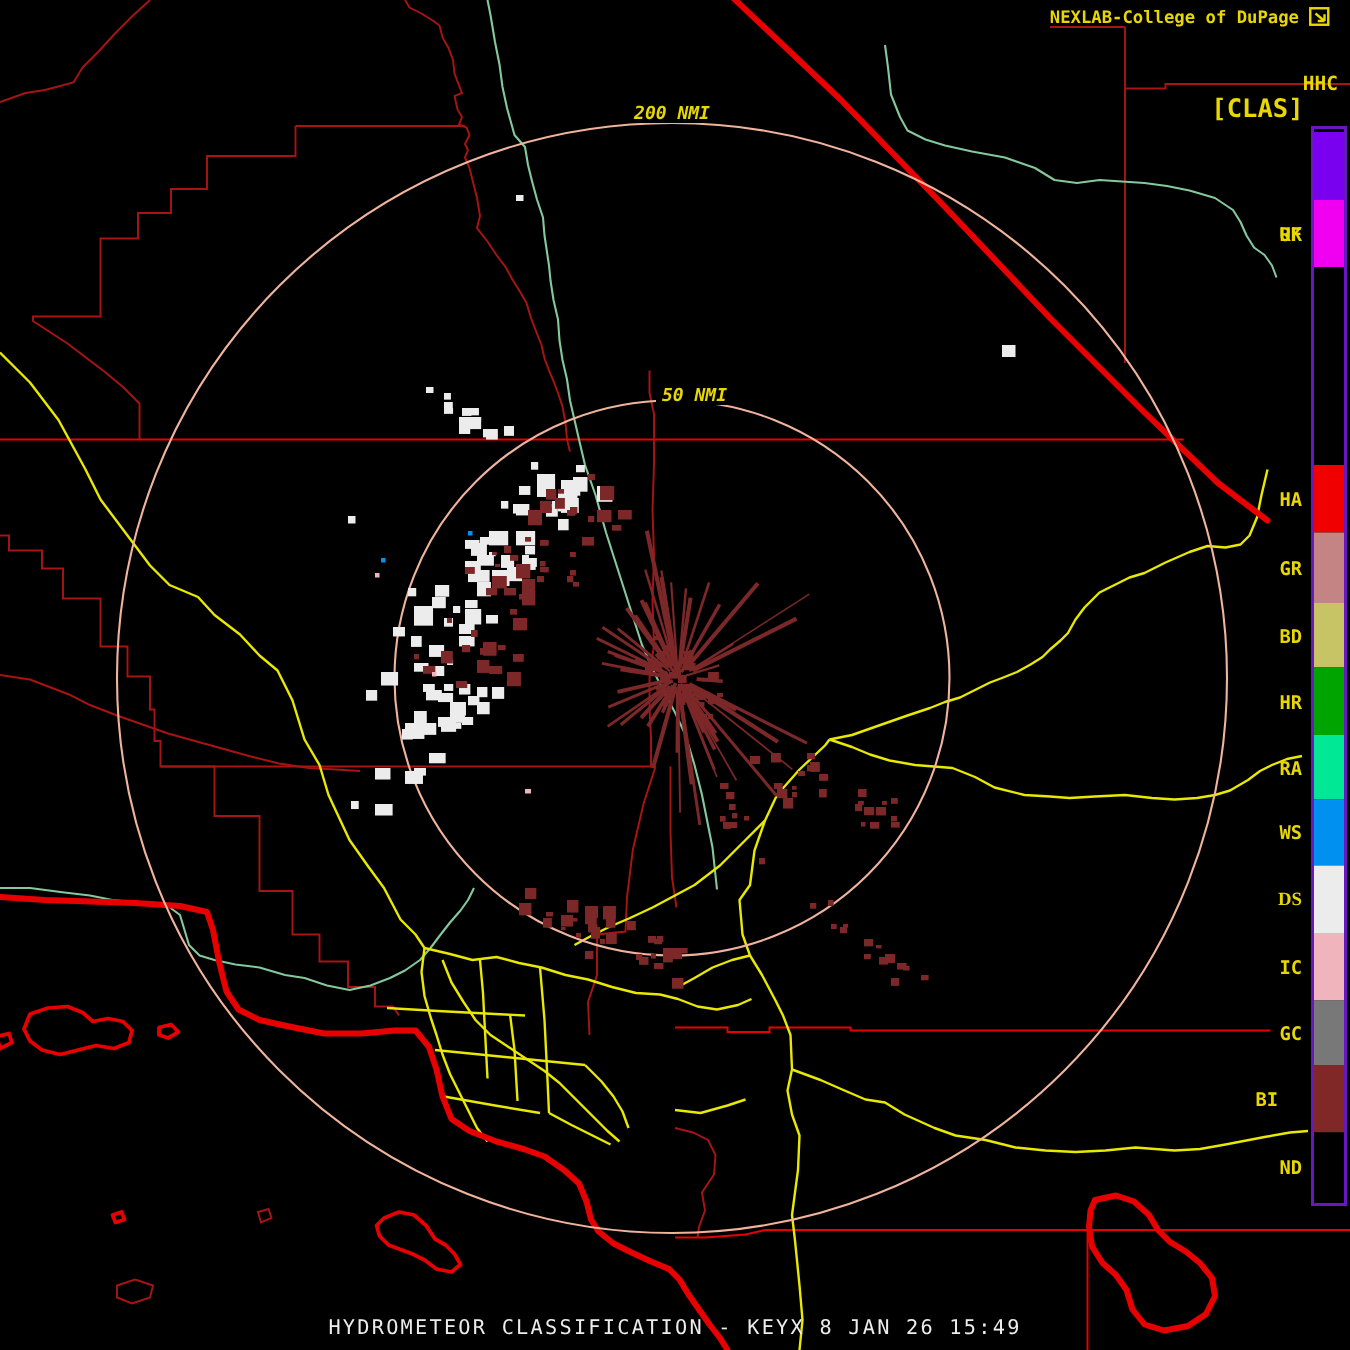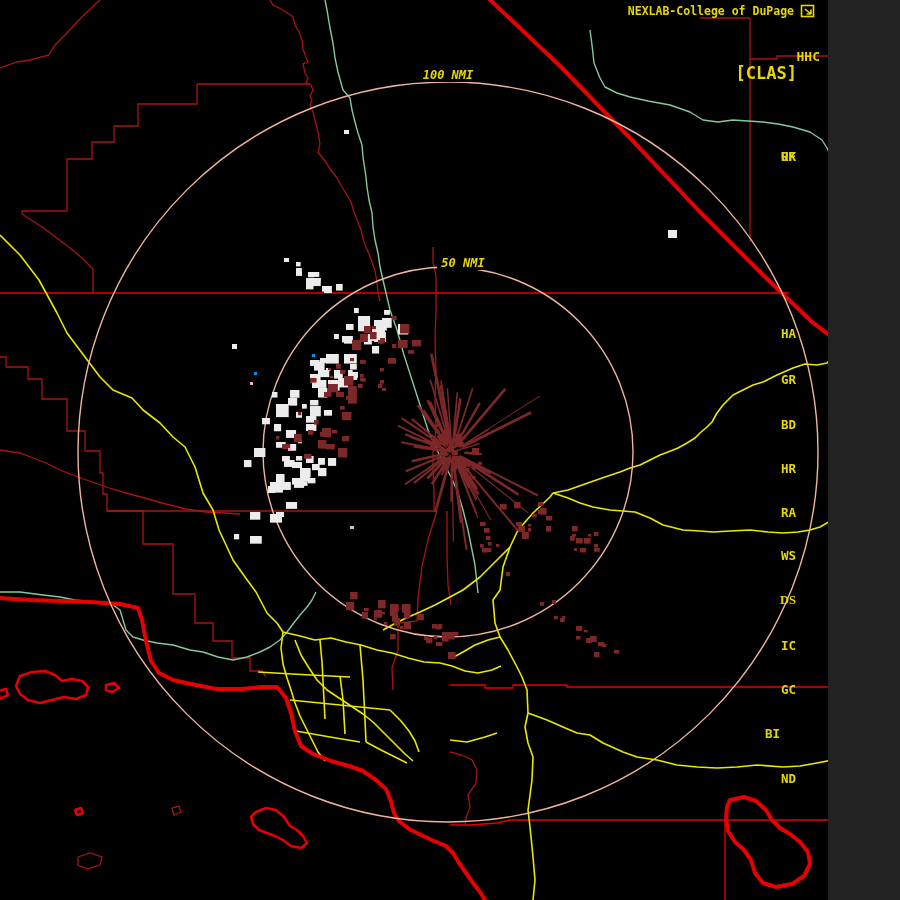--- a/index.html
+++ b/index.html
@@ -1,17 +1,17 @@
 <!DOCTYPE html>
 <html style="--background: #000000; --county-dark: #a81414; --county-bright: #e80000; --interstate-red: #e80000; --highway-yellow: #e8e800; --river-green: #84c89c; --ring-pink: #f0b49c; --label-yellow: #e8d800; --text-white: #ececec; --echo-ds: #ececec; --echo-bi: #7c2828; --echo-ws: #0090f0; --echo-ic: #f0b4bc; --legend-border: #6818c0;"><head>
 <meta charset="utf-8">
 <style>
   html,body{margin:0;padding:0;background:#222;}
   .stage{
-    position:relative;width:828px;height:900px;background:var(--background,#000);
+    position:relative;width:900px;height:900px;background:var(--background,#000);
     overflow:hidden;font-family:"DejaVu Sans Mono","Liberation Mono",monospace;
   }
   svg.map{position:absolute;left:0;top:0;}
   
   .cnty{stroke:var(--county-dark);fill:none;stroke-width:1.3;}
   .cntyb{stroke:var(--county-bright);fill:none;stroke-width:1.3;}
   .ithick{stroke:var(--interstate-red);fill:none;stroke-width:4;stroke-linecap:round;stroke-linejoin:round;}
   .ithin{stroke:var(--interstate-red);fill:none;stroke-width:2.5;stroke-linejoin:round;}
   .hwy{stroke:var(--highway-yellow);fill:none;stroke-width:1.6;stroke-linejoin:round;}
   .riv{stroke:var(--river-green);fill:none;stroke-width:1.4;stroke-linejoin:round;}
@@ -462,23 +462,24 @@
   </svg>
 
   <div class="txt brand">NEXLAB-College of DuPage</div>
   <svg class="logo" viewBox="0 0 18 16">
     <rect x="1.5" y="2.5" width="12" height="11" fill="none" stroke="#e8d800" stroke-width="1.6"></rect>
     <path d="M5,6 L11,11 M11,11 L11,6.5 M11,11 L6.5,11" stroke="#e8d800" stroke-width="1.6" fill="none"></path>
   </svg>
   <div class="txt prodcode">HHC</div>
   <div class="txt prodtag">[CLAS]</div>
 
-  <div class="txt ringlbl rl100">100 NMI</div>
+  <div class="txt ringlbl rl100">200 NMI</div>
   <div class="txt ringlbl rl50">50 NMI</div>
 
+  <div class="txt title">HYDROMETEOR CLASSIFICATION - KEYX 8 JAN 26 15:49</div>
 
   <div class="legendbar" id="legend-bar" style="left: 874px; top: 84px; width: 24px; height: 720px;">
       <div class="seg" style="top: 2px; height: 45px; background: rgb(122, 0, 240);"></div>
       <div class="seg" style="top: 47px; height: 45px; background: rgb(240, 0, 240);"></div>
       <div class="seg" style="top: 92px; height: 132px; background: rgb(0, 0, 0);"></div>
       <div class="seg" style="top: 224px; height: 45px; background: rgb(240, 0, 0);"></div>
       <div class="seg" style="top: 269px; height: 47px; background: rgb(196, 132, 132);"></div>
       <div class="seg" style="top: 316px; height: 43px; background: rgb(198, 196, 100);"></div>
       <div class="seg" style="top: 359px; height: 45px; background: rgb(0, 164, 0);"></div>
       <div class="seg" style="top: 404px; height: 43px; background: rgb(0, 232, 150);"></div>

